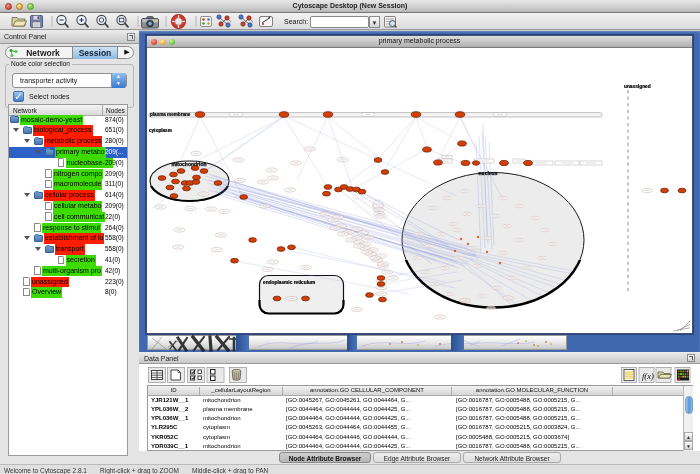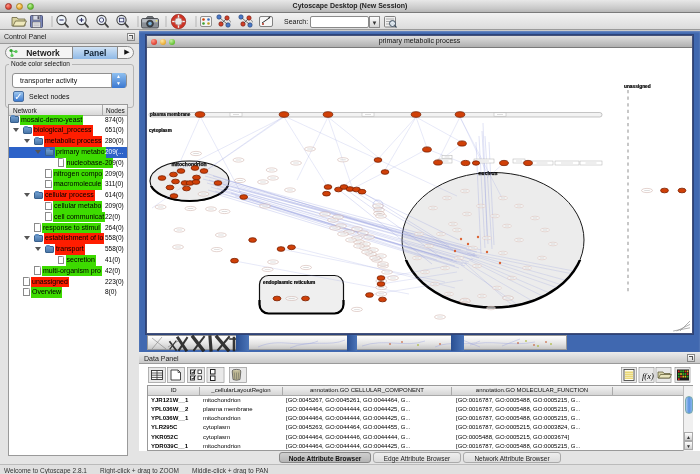--- a/index.html
+++ b/index.html
@@ -183,21 +183,21 @@
 
   <div id="cp" class="abs">
     <div id="cp-head">Control Panel<span style="position:absolute;right:4px;top:3px;width:8px;height:8px;border:1px solid #888;background:linear-gradient(#fdfdfd,#cfcfcf);"></span><span style="position:absolute;right:6px;top:5px;width:4px;height:4px;border-top:1px solid #555;border-right:1px solid #555;"></span></div>
     <div id="cp-tabs"></div>
     <div id="tab-net"><svg width="9" height="10" viewBox="0 0 9 10" style="position:absolute;left:3px;top:1px;">
           <circle cx="2" cy="2.5" r="1.6" fill="#2fa32f"></circle>
           <circle cx="7" cy="3.5" r="1.6" fill="#57c957"></circle>
           <circle cx="3" cy="7.5" r="1.6" fill="#57c957"></circle>
           <path d="M2.5 3.5 L3 6.5 M3 3 L6 3.5" stroke="#2fa32f" stroke-width="0.8"></path>
         </svg><span style="margin-left:8px;">Network</span></div>
-    <div id="tab-mosaic">Panel</div>
+    <div id="tab-mosaic">Session</div>
     <div id="tab-arrow">▶</div>
     <div id="ncs-box"></div>
     <div id="ncs-lbl">Node color selection</div>
     <div id="combo">transporter activity<div id="combo-btn"></div></div>
     <div id="cb">✓</div>
     <div id="cb-lbl">Select nodes</div>
     <div id="treewrap">
       <div id="treehead">
           <span class="c1">Network</span>
           <span class="sep"></span>

